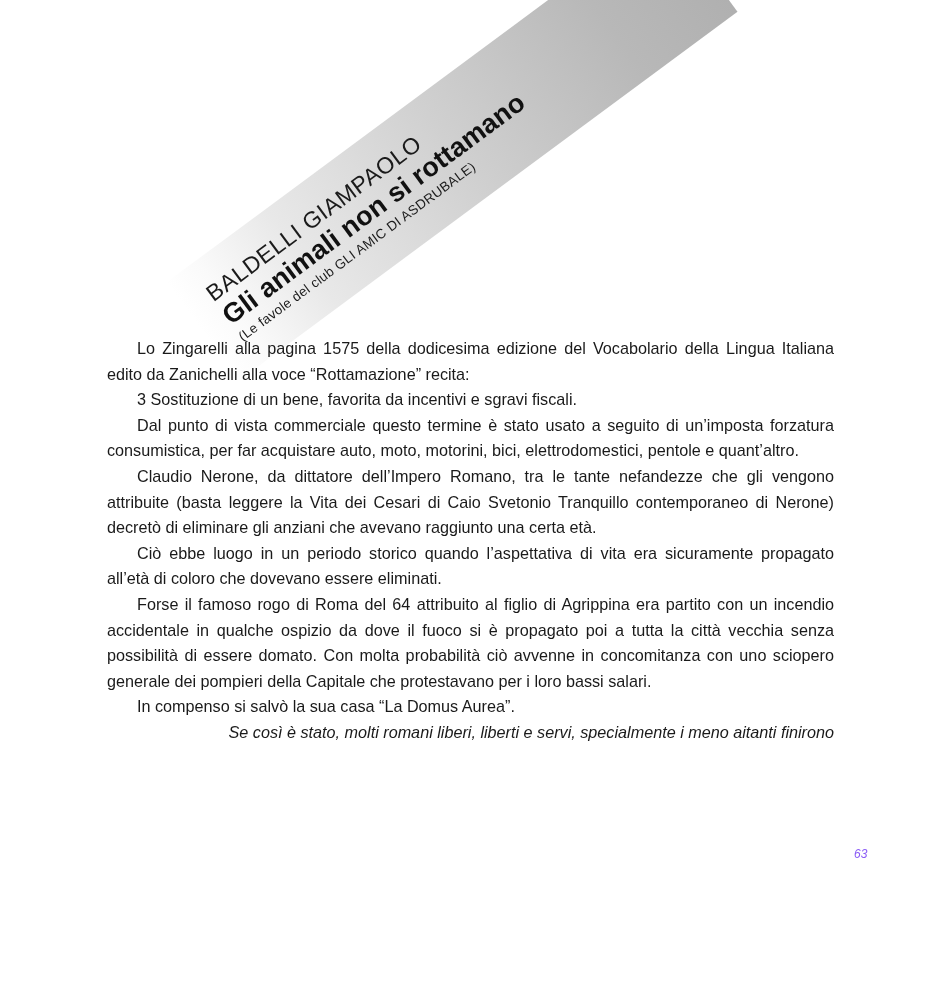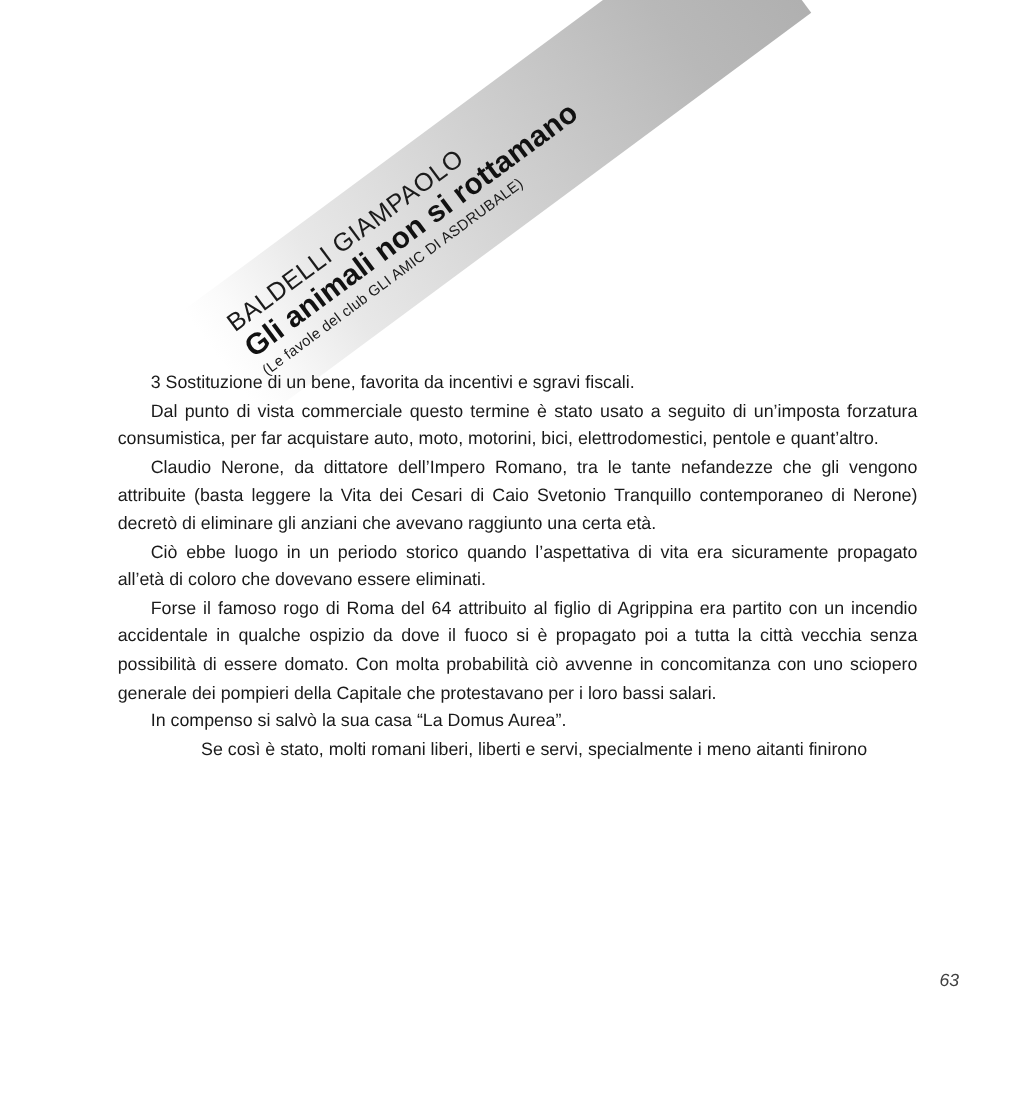--- a/index.html
+++ b/index.html
@@ -85,46 +85,47 @@
     font-size: 16.2px;
     line-height: 25.6px;
     text-align: justify;
     text-justify: inter-word;
     text-indent: 30px;
     margin: 0;
     color: #1a1a1a;
     hyphens: manual;
   }
   .para:last-child {
-    text-align: center;
+    text-align: right;
+    font-style: italic;
   }
 
   
   #page-number {
     position: absolute;
     left: 854px;
     top: 847px;
-    font-size: 16px;
+    font-size: 12px;
     font-style: italic;
-    color: #404040;
-    margin-top: 36px;
+    color: #8b5cf6;
   }
 </style>
 </head>
 <body>
 
 <div id="banner-area">
   <div class="banner-band">
     <div class="banner-author">BALDELLI GIAMPAOLO</div>
     <div class="banner-title">Gli animali non si rottamano</div>
     <div class="banner-subtitle">(Le favole del club GLI AMIC DI ASDRUBALE)</div>
   </div>
 </div>
 
 <div id="body-text">
+  <p class="para">Lo Zingarelli alla pagina 1575 della dodicesima edizione del Vocabolario della Lingua Italiana edito da Zanichelli alla voce “Rottamazione” recita:</p>
   <p class="para">3 Sostituzione di un bene, favorita da incentivi e sgravi fiscali.</p>
   <p class="para">Dal punto di vista commerciale questo termine è stato usato a seguito di un’imposta forzatura consumistica, per far acquistare auto, moto, motorini, bici, elettrodomestici, pentole e quant’altro.</p>
   <p class="para">Claudio Nerone, da dittatore dell’Impero Romano, tra le tante nefandezze che gli vengono attribuite (basta leggere la Vita dei Cesari di Caio Svetonio Tranquillo contemporaneo di Nerone) decretò di eliminare gli anziani che avevano raggiunto una certa età.</p>
   <p class="para">Ciò ebbe luogo in un periodo storico quando l’aspettativa di vita era sicuramente propagato all’età di coloro che dovevano essere eliminati.</p>
   <p class="para">Forse il famoso rogo di Roma del 64 attribuito al figlio di Agrippina era partito con un incendio accidentale in qualche ospizio da dove il fuoco si è propagato poi a tutta la città vecchia senza possibilità di essere domato. Con molta probabilità ciò avvenne in concomitanza con uno sciopero generale dei pompieri della Capitale che protestavano per i loro bassi salari.</p>
   <p class="para">In compenso si salvò la sua casa “La Domus Aurea”.</p>
   <p class="para">Se così è stato, molti romani liberi, liberti e servi, specialmente i meno aitanti finirono</p>
 </div>
 
 <div id="page-number">63</div>

